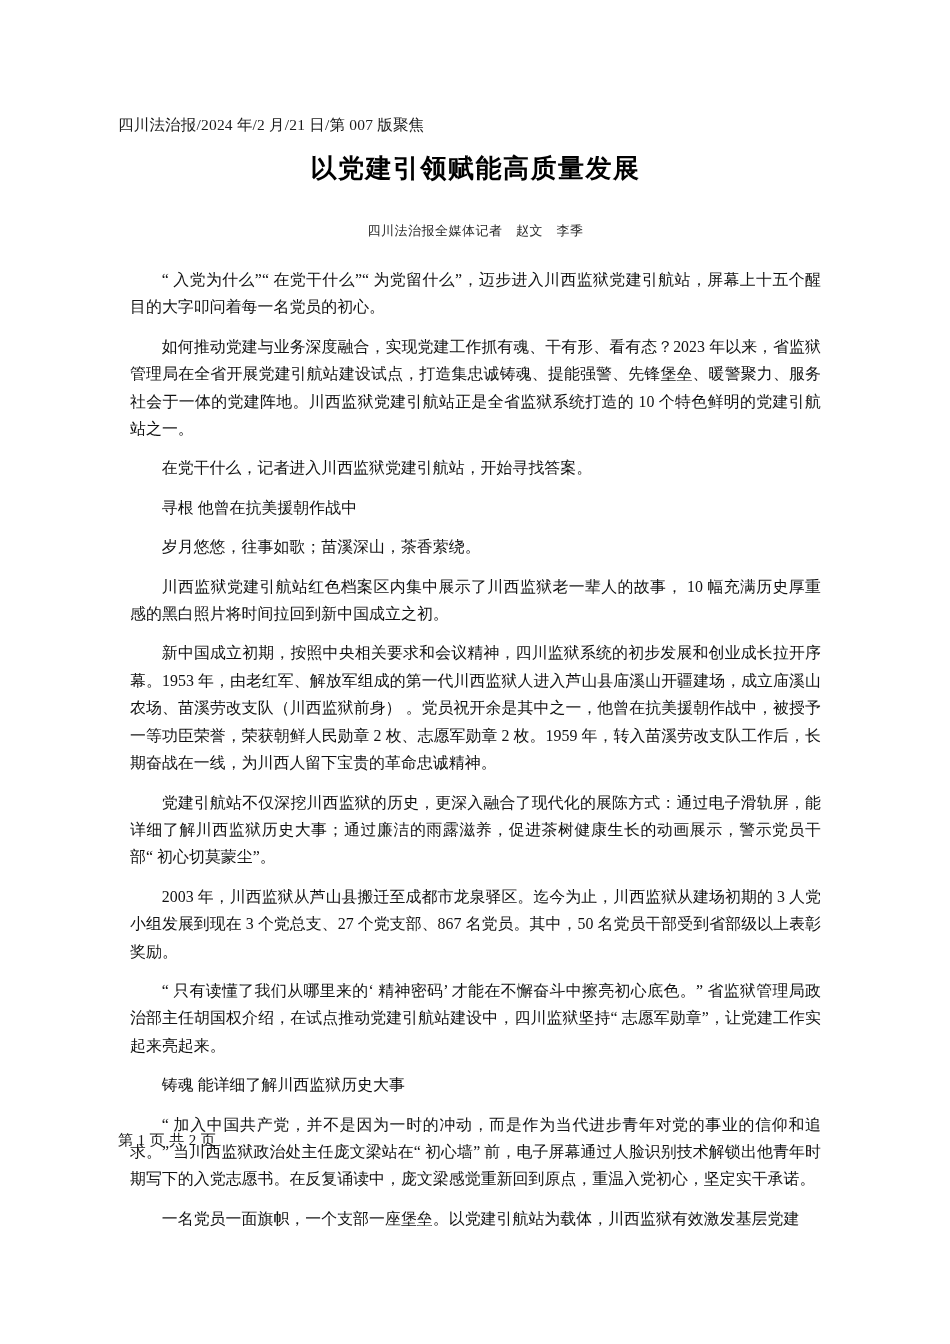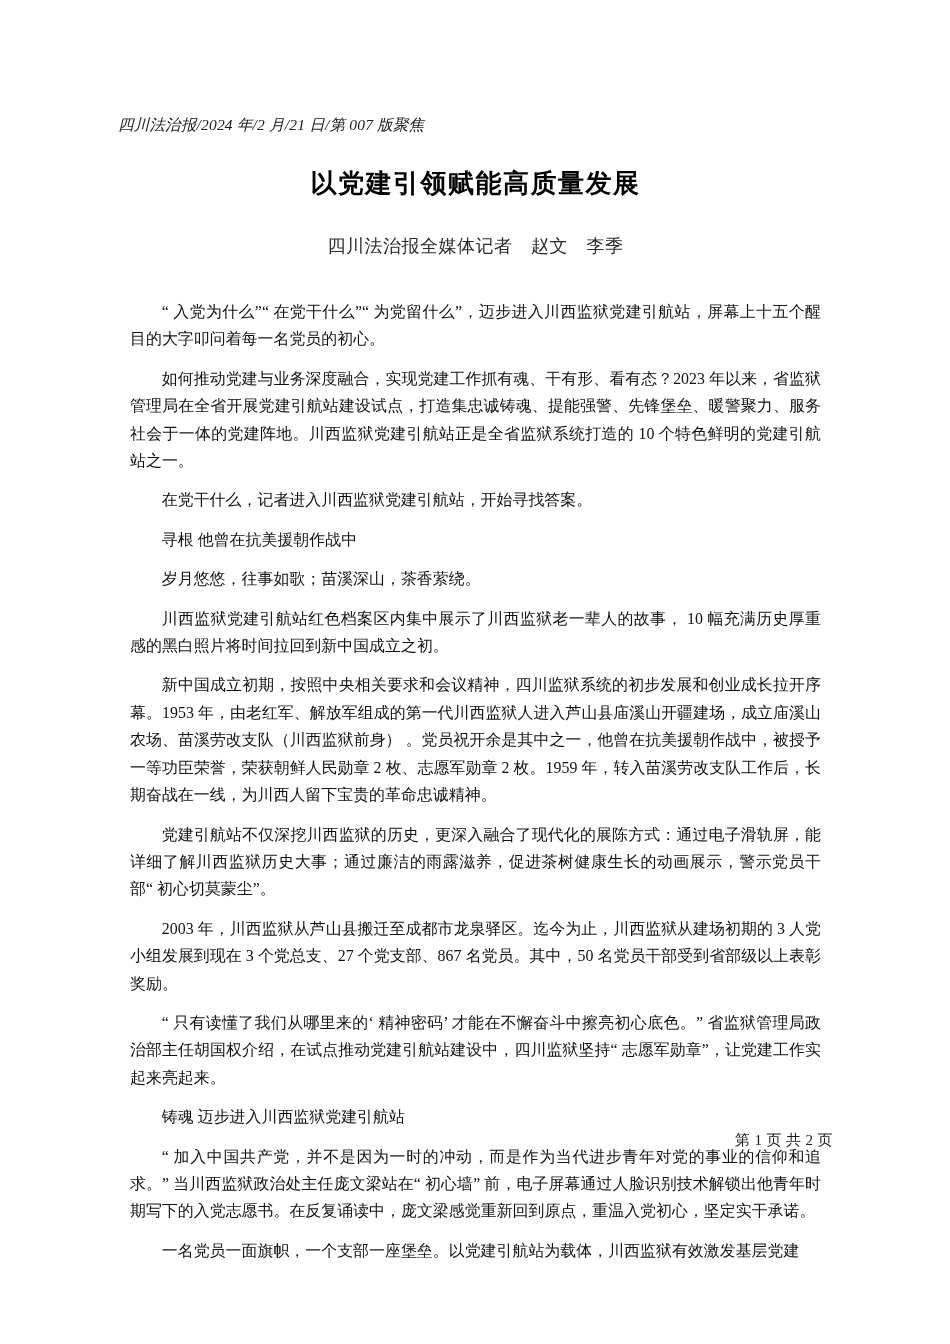--- a/index.html
+++ b/index.html
@@ -21,66 +21,64 @@
     position: absolute;
     left: 118px;
     top: 112px;
     width: 715px;
   }
   .doc-header {
     font-size: 15.5px;
     line-height: 26px;
     color: #1a1a1a;
     letter-spacing: 0.2px;
-    margin-bottom: 26px;
-    font-style: italic;
+    margin-bottom: 11px;
   }
   .doc-title {
     text-align: center;
     font-size: 26px;
     font-weight: bold;
     letter-spacing: 1.5px;
     line-height: 40px;
     margin: 0 0 28px 0;
   }
   .doc-subtitle {
     text-align: center;
     font-size: 20px;
     font-weight: bold;
     letter-spacing: 0.6px;
     line-height: 32px;
     margin: 0 0 22px 0;
   }
   .doc-byline {
     text-align: center;
-    font-size: 18px;
+    font-size: 13px;
     line-height: 28px;
     letter-spacing: 0.5px;
     color: #2a2a2a;
-    margin: 0 0 38px 0;
+    margin: 0 0 21px 0;
   }
   .body-text p {
     margin: 12px;
     font-size: 15.9px;
     line-height: 27.4px;
     text-align: justify;
     text-justify: inter-ideograph;
     text-indent: 2em;
     letter-spacing: 0.05px;
     color: #111111;
   }
   .body-text p.heading-line {
     text-indent: 2em;
   }
   .page-footer {
     position: absolute;
     left: 118px;
     top: 1128px;
     width: 715px;
-    text-align: right;
     font-size: 15px;
     line-height: 24px;
     letter-spacing: 0.4px;
     color: #1a1a1a;
   }
 </style>
 </head>
 <body>
 
 <div class="page">
@@ -98,21 +96,21 @@
       <p>“ 入党为什么”“ 在党干什么”“ 为党留什么”，迈步进入川西监狱党建引航站，屏幕上十五个醒目的大字叩问着每一名党员的初心。</p>
       <p>如何推动党建与业务深度融合，实现党建工作抓有魂、干有形、看有态？2023 年以来，省监狱管理局在全省开展党建引航站建设试点，打造集忠诚铸魂、提能强警、先锋堡垒、暖警聚力、服务社会于一体的党建阵地。川西监狱党建引航站正是全省监狱系统打造的 10 个特色鲜明的党建引航站之一。</p>
       <p>在党干什么，记者进入川西监狱党建引航站，开始寻找答案。</p>
       <p class="heading-line">寻根 他曾在抗美援朝作战中</p>
       <p>岁月悠悠，往事如歌；苗溪深山，茶香萦绕。</p>
       <p>川西监狱党建引航站红色档案区内集中展示了川西监狱老一辈人的故事， 10 幅充满历史厚重感的黑白照片将时间拉回到新中国成立之初。</p>
       <p>新中国成立初期，按照中央相关要求和会议精神，四川监狱系统的初步发展和创业成长拉开序幕。1953 年，由老红军、解放军组成的第一代川西监狱人进入芦山县庙溪山开疆建场，成立庙溪山农场、苗溪劳改支队（川西监狱前身） 。党员祝开余是其中之一，他曾在抗美援朝作战中，被授予一等功臣荣誉，荣获朝鲜人民勋章 2 枚、志愿军勋章 2 枚。1959 年，转入苗溪劳改支队工作后，长期奋战在一线，为川西人留下宝贵的革命忠诚精神。</p>
       <p>党建引航站不仅深挖川西监狱的历史，更深入融合了现代化的展陈方式：通过电子滑轨屏，能详细了解川西监狱历史大事；通过廉洁的雨露滋养，促进茶树健康生长的动画展示，警示党员干部“ 初心切莫蒙尘”。</p>
       <p>2003 年，川西监狱从芦山县搬迁至成都市龙泉驿区。迄今为止，川西监狱从建场初期的 3 人党小组发展到现在 3 个党总支、27 个党支部、867 名党员。其中，50 名党员干部受到省部级以上表彰奖励。</p>
       <p>“ 只有读懂了我们从哪里来的‘ 精神密码’ 才能在不懈奋斗中擦亮初心底色。” 省监狱管理局政治部主任胡国权介绍，在试点推动党建引航站建设中，四川监狱坚持“ 志愿军勋章”，让党建工作实起来亮起来。</p>
-      <p class="heading-line">铸魂 迈步进入川西监狱党建引航站</p>
+      <p class="heading-line">铸魂 能详细了解川西监狱历史大事</p>
       <p>“ 加入中国共产党，并不是因为一时的冲动，而是作为当代进步青年对党的事业的信仰和追求。” 当川西监狱政治处主任庞文梁站在“ 初心墙” 前，电子屏幕通过人脸识别技术解锁出他青年时期写下的入党志愿书。在反复诵读中，庞文梁感觉重新回到原点，重温入党初心，坚定实干承诺。</p>
       <p>一名党员一面旗帜，一个支部一座堡垒。以党建引航站为载体，川西监狱有效激发基层党建</p>
     </div>
 
   </div>
 
   <div class="page-footer">第 1 页 共 2 页</div>
 
 </div>
 

